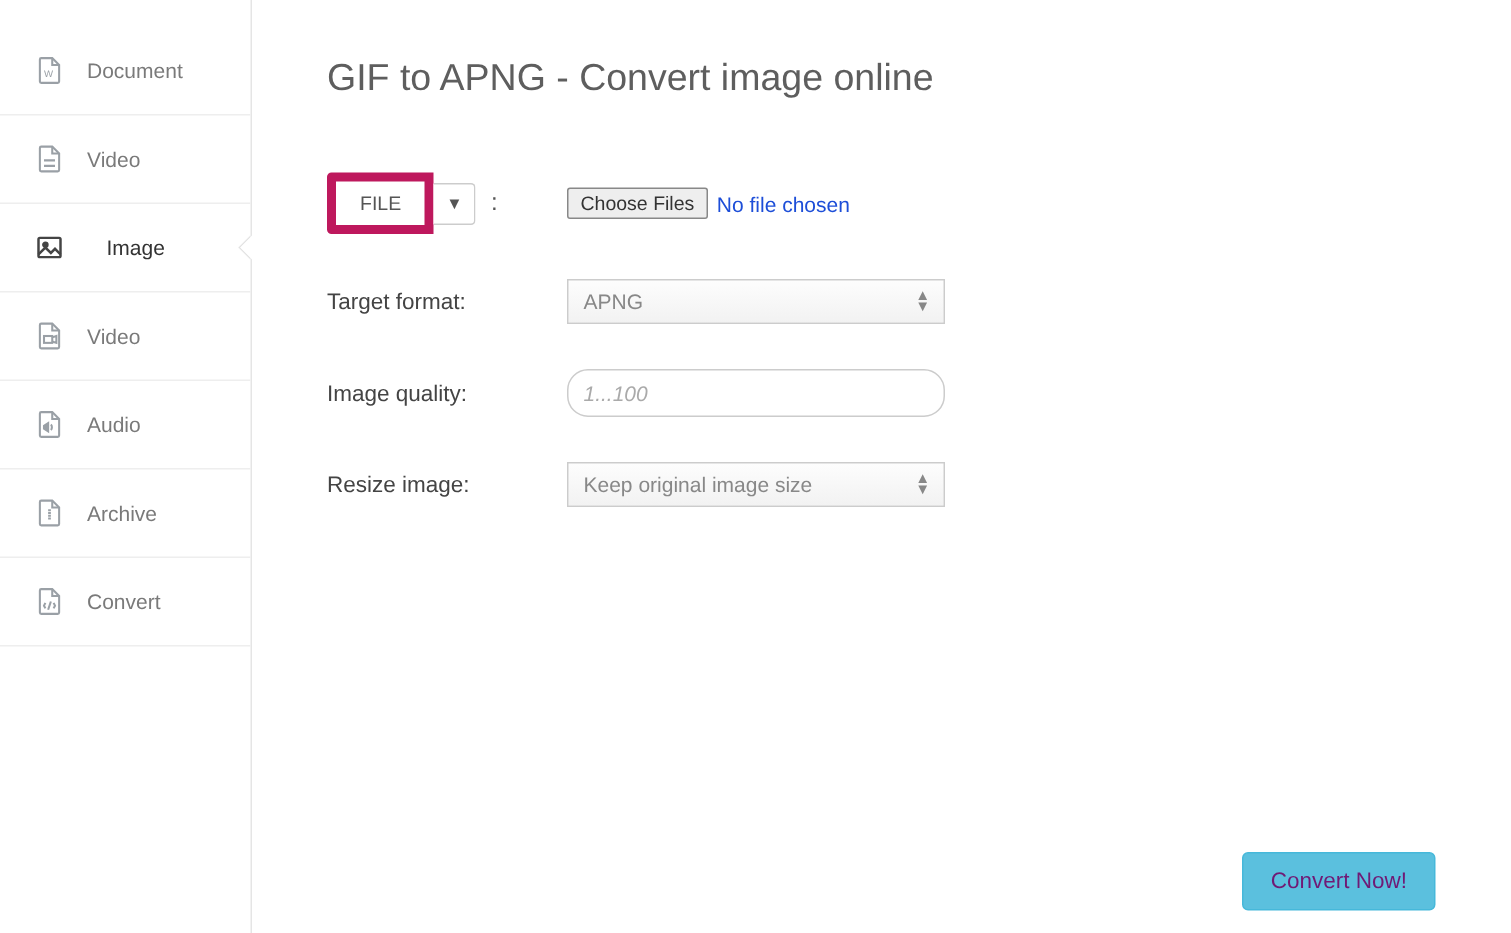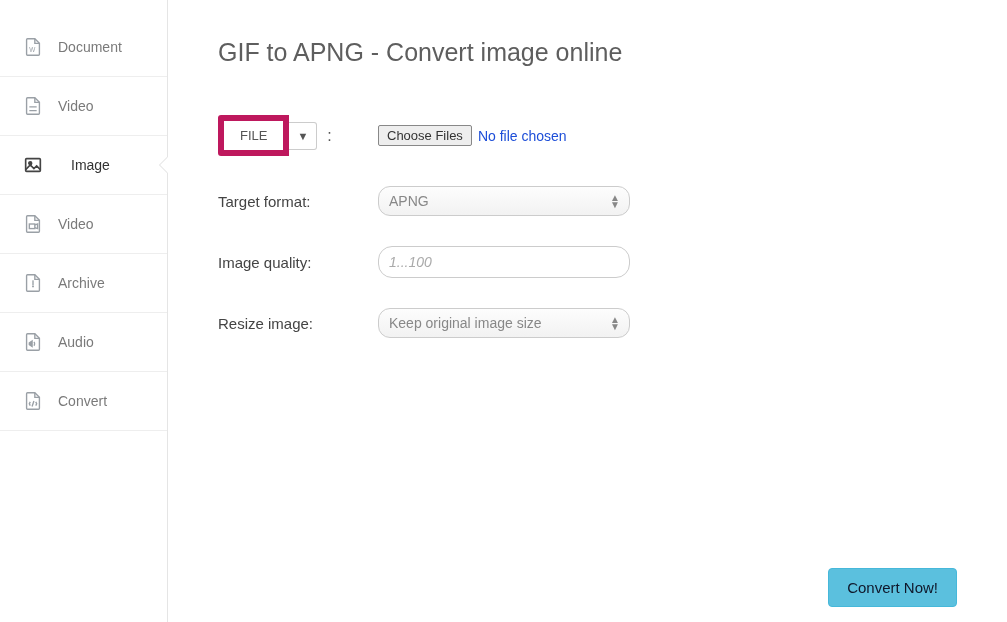--- a/index.html
+++ b/index.html
@@ -136,21 +136,21 @@
       font-size: 14px;
       color: #1d4ed8;
     }
     .select-wrap {
       position: relative;
       width: 252px;
     }
     .select-control {
       width: 100%;
       border: 1px solid #ccc;
-      border-radius: 12px;
+      border-radius: 0;
       padding: 6px 28px 6px 10px;
       font-size: 14px;
       color: #888;
       background: linear-gradient(#fdfdfd, #f2f2f2);
       cursor: pointer;
     }
     .select-arrows {
       position: absolute;
       right: 10px;
       top: 50%;
@@ -170,21 +170,21 @@
     }
     .text-input::placeholder {
       color: #aaa;
       font-style: italic;
     }
     .convert-btn {
       position: absolute;
       right: 50px;
       bottom: 15px;
       background: #5bc0de;
-      color: #0f172a;
+      color: #701a75;
       border: 1px solid #46b8da;
       border-radius: 4px;
       padding: 10px 18px;
       font-size: 15px;
       cursor: pointer;
       margin-left: 36px;
     }
     .file-cell {
       display: flex;
       align-items: center;
@@ -235,33 +235,33 @@
         <rect x="8" y="12" width="6" height="5"></rect>
         <path d="M14 13l3-1v5l-3-1"></path>
       </svg>
       <span>Video</span>
     </div>
 
     <div class="sidebar-item">
       <svg class="sidebar-icon" viewBox="0 0 24 24" fill="none" stroke="currentColor" stroke-width="1.5">
         <path d="M14 3H6a1 1 0 0 0-1 1v16a1 1 0 0 0 1 1h12a1 1 0 0 0 1-1V8l-5-5z"></path>
         <path d="M14 3v5h5"></path>
-        <path d="M11 10h2M11 12h2M11 14h2M11 16h2"></path>
-      </svg>
-      <span>Archive</span>
-    </div>
-
-    <div class="sidebar-item">
-      <svg class="sidebar-icon" viewBox="0 0 24 24" fill="none" stroke="currentColor" stroke-width="1.5">
-        <path d="M14 3H6a1 1 0 0 0-1 1v16a1 1 0 0 0 1 1h12a1 1 0 0 0 1-1V8l-5-5z"></path>
-        <path d="M14 3v5h5"></path>
         <path d="M8 15v-2l3-2v6l-3-2z" fill="currentColor"></path>
         <path d="M13 12c1 1 1 3 0 4"></path>
       </svg>
       <span>Audio</span>
+    </div>
+
+    <div class="sidebar-item">
+      <svg class="sidebar-icon" viewBox="0 0 24 24" fill="none" stroke="currentColor" stroke-width="1.5">
+        <path d="M14 3H6a1 1 0 0 0-1 1v16a1 1 0 0 0 1 1h12a1 1 0 0 0 1-1V8l-5-5z"></path>
+        <path d="M14 3v5h5"></path>
+        <path d="M11 10h2M11 12h2M11 14h2M11 16h2"></path>
+      </svg>
+      <span>Archive</span>
     </div>
 
     <div class="sidebar-item">
       <svg class="sidebar-icon" viewBox="0 0 24 24" fill="none" stroke="currentColor" stroke-width="1.5">
         <path d="M14 3H6a1 1 0 0 0-1 1v16a1 1 0 0 0 1 1h12a1 1 0 0 0 1-1V8l-5-5z"></path>
         <path d="M14 3v5h5"></path>
         <path d="M9 13l-1 2 1 2M15 13l1 2-1 2M13 12l-2 6"></path>
       </svg>
       <span>Convert</span>
     </div>

